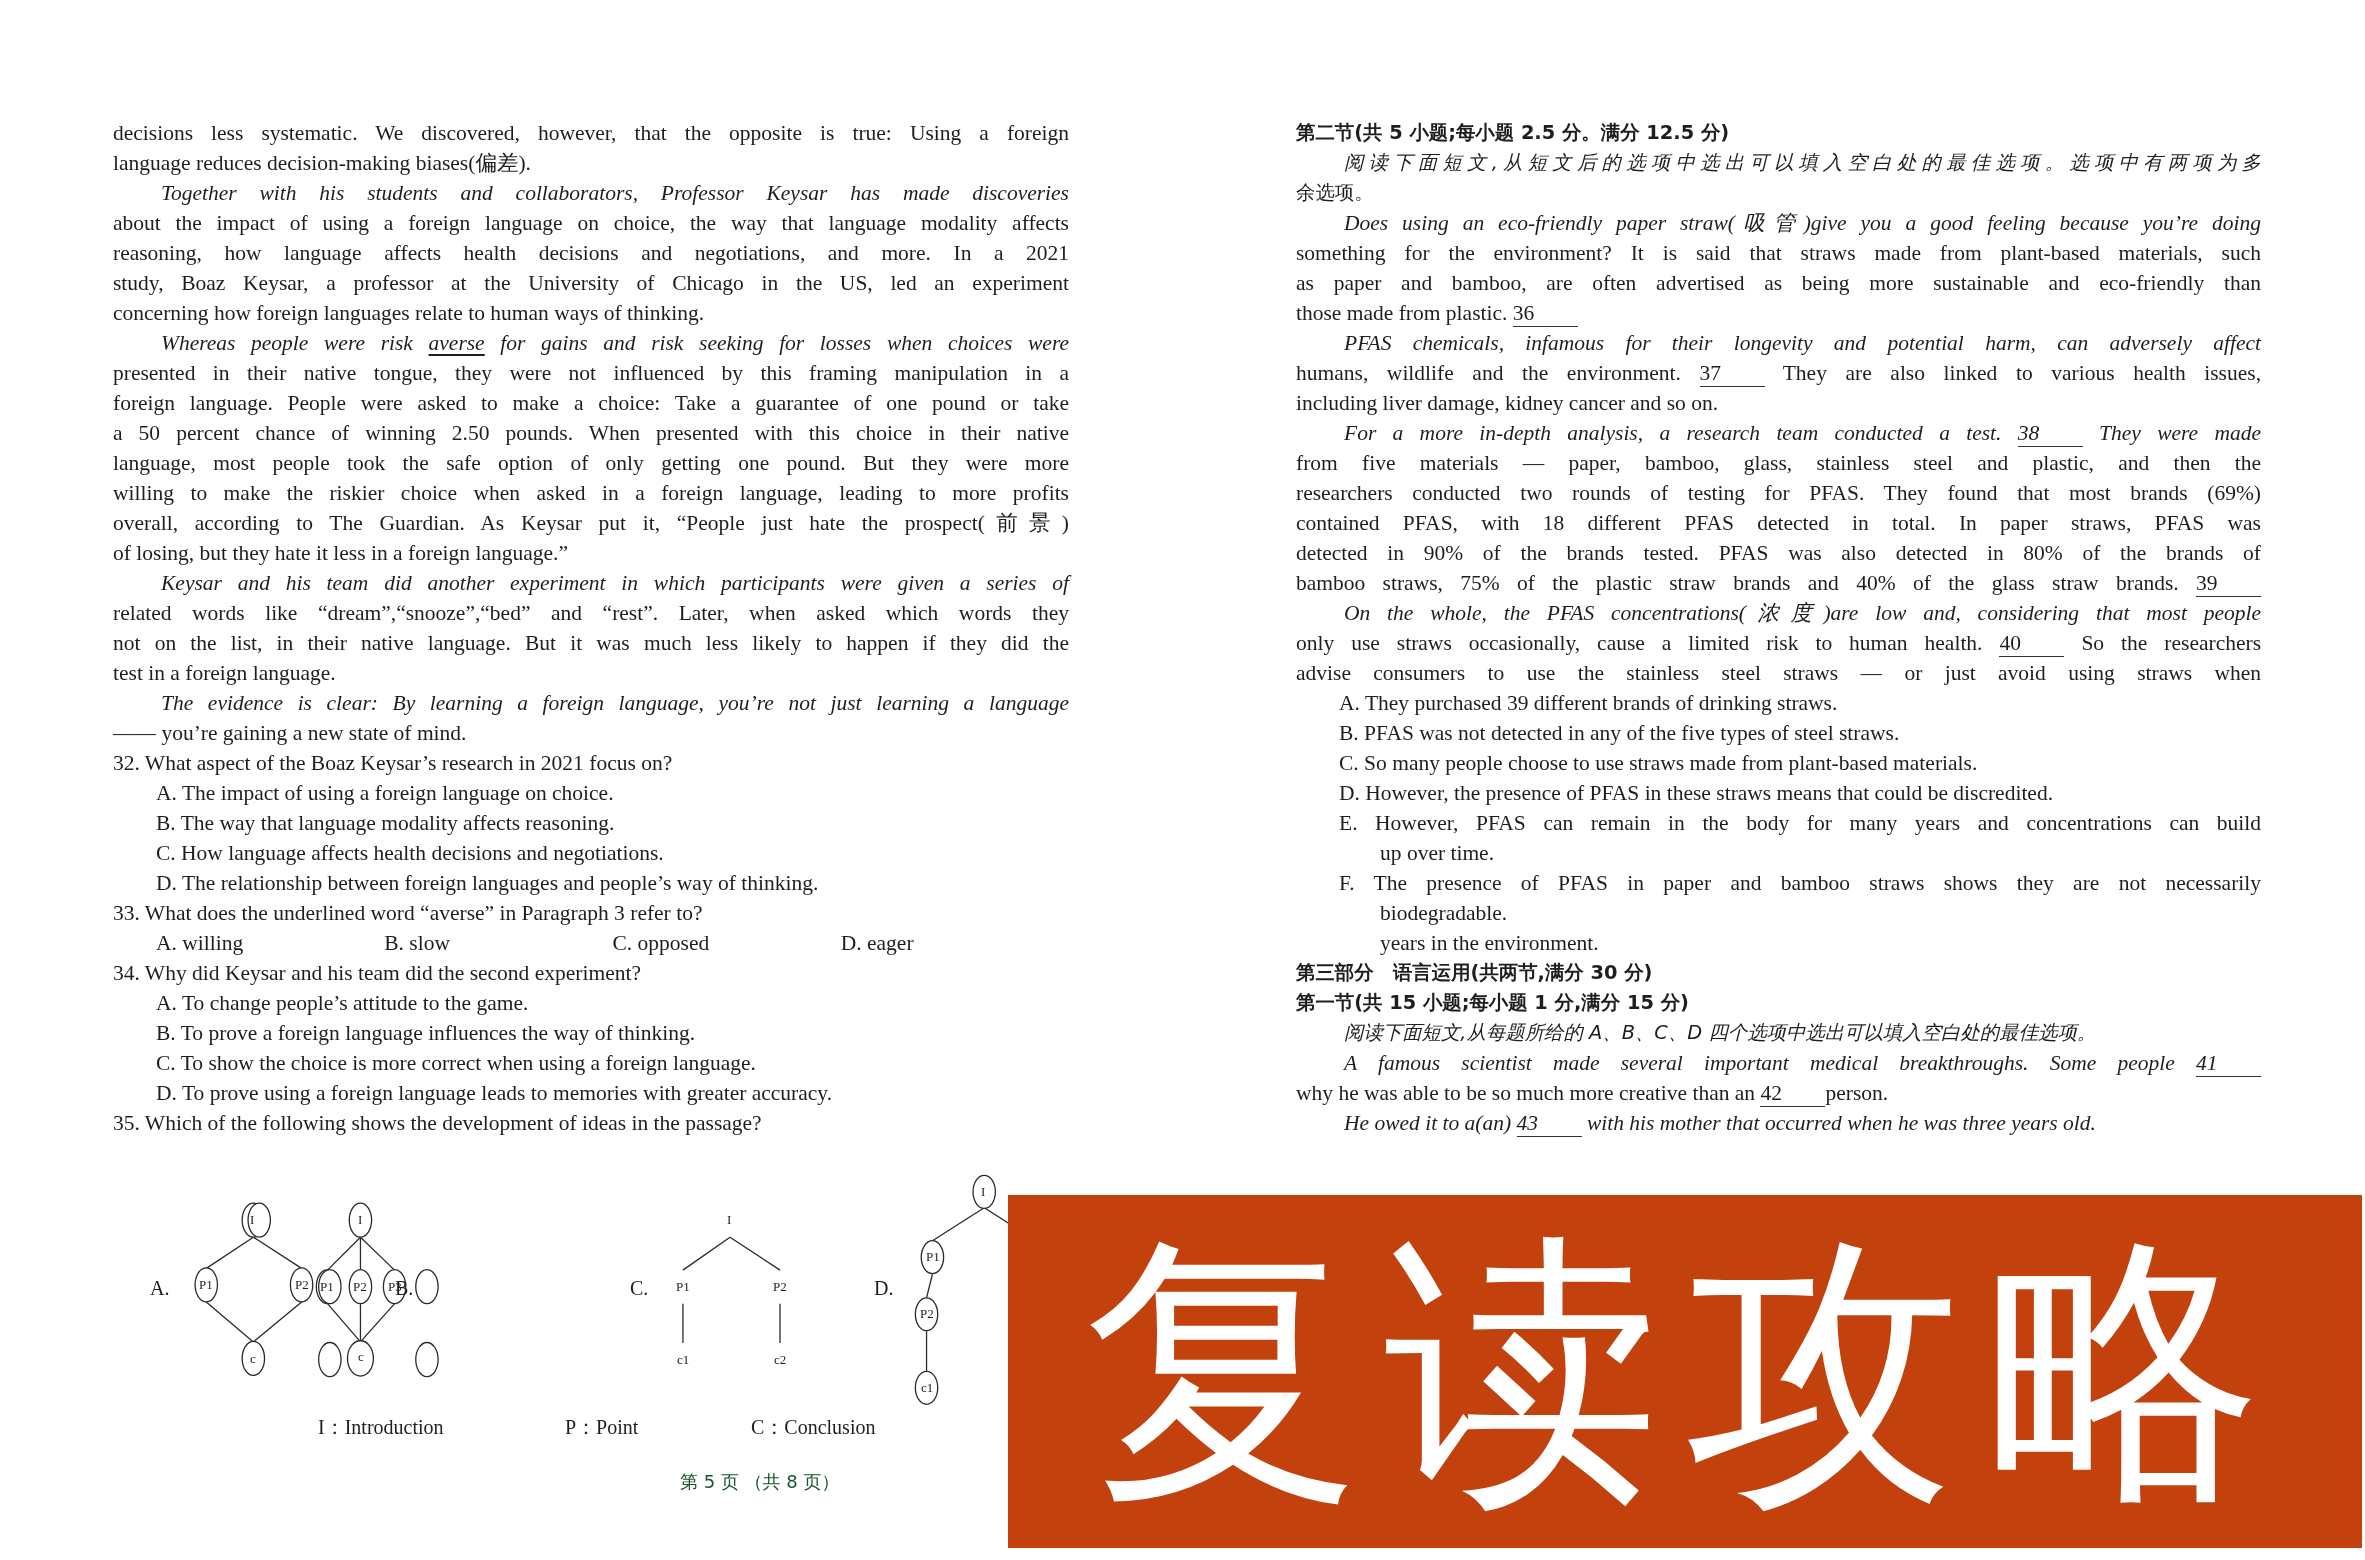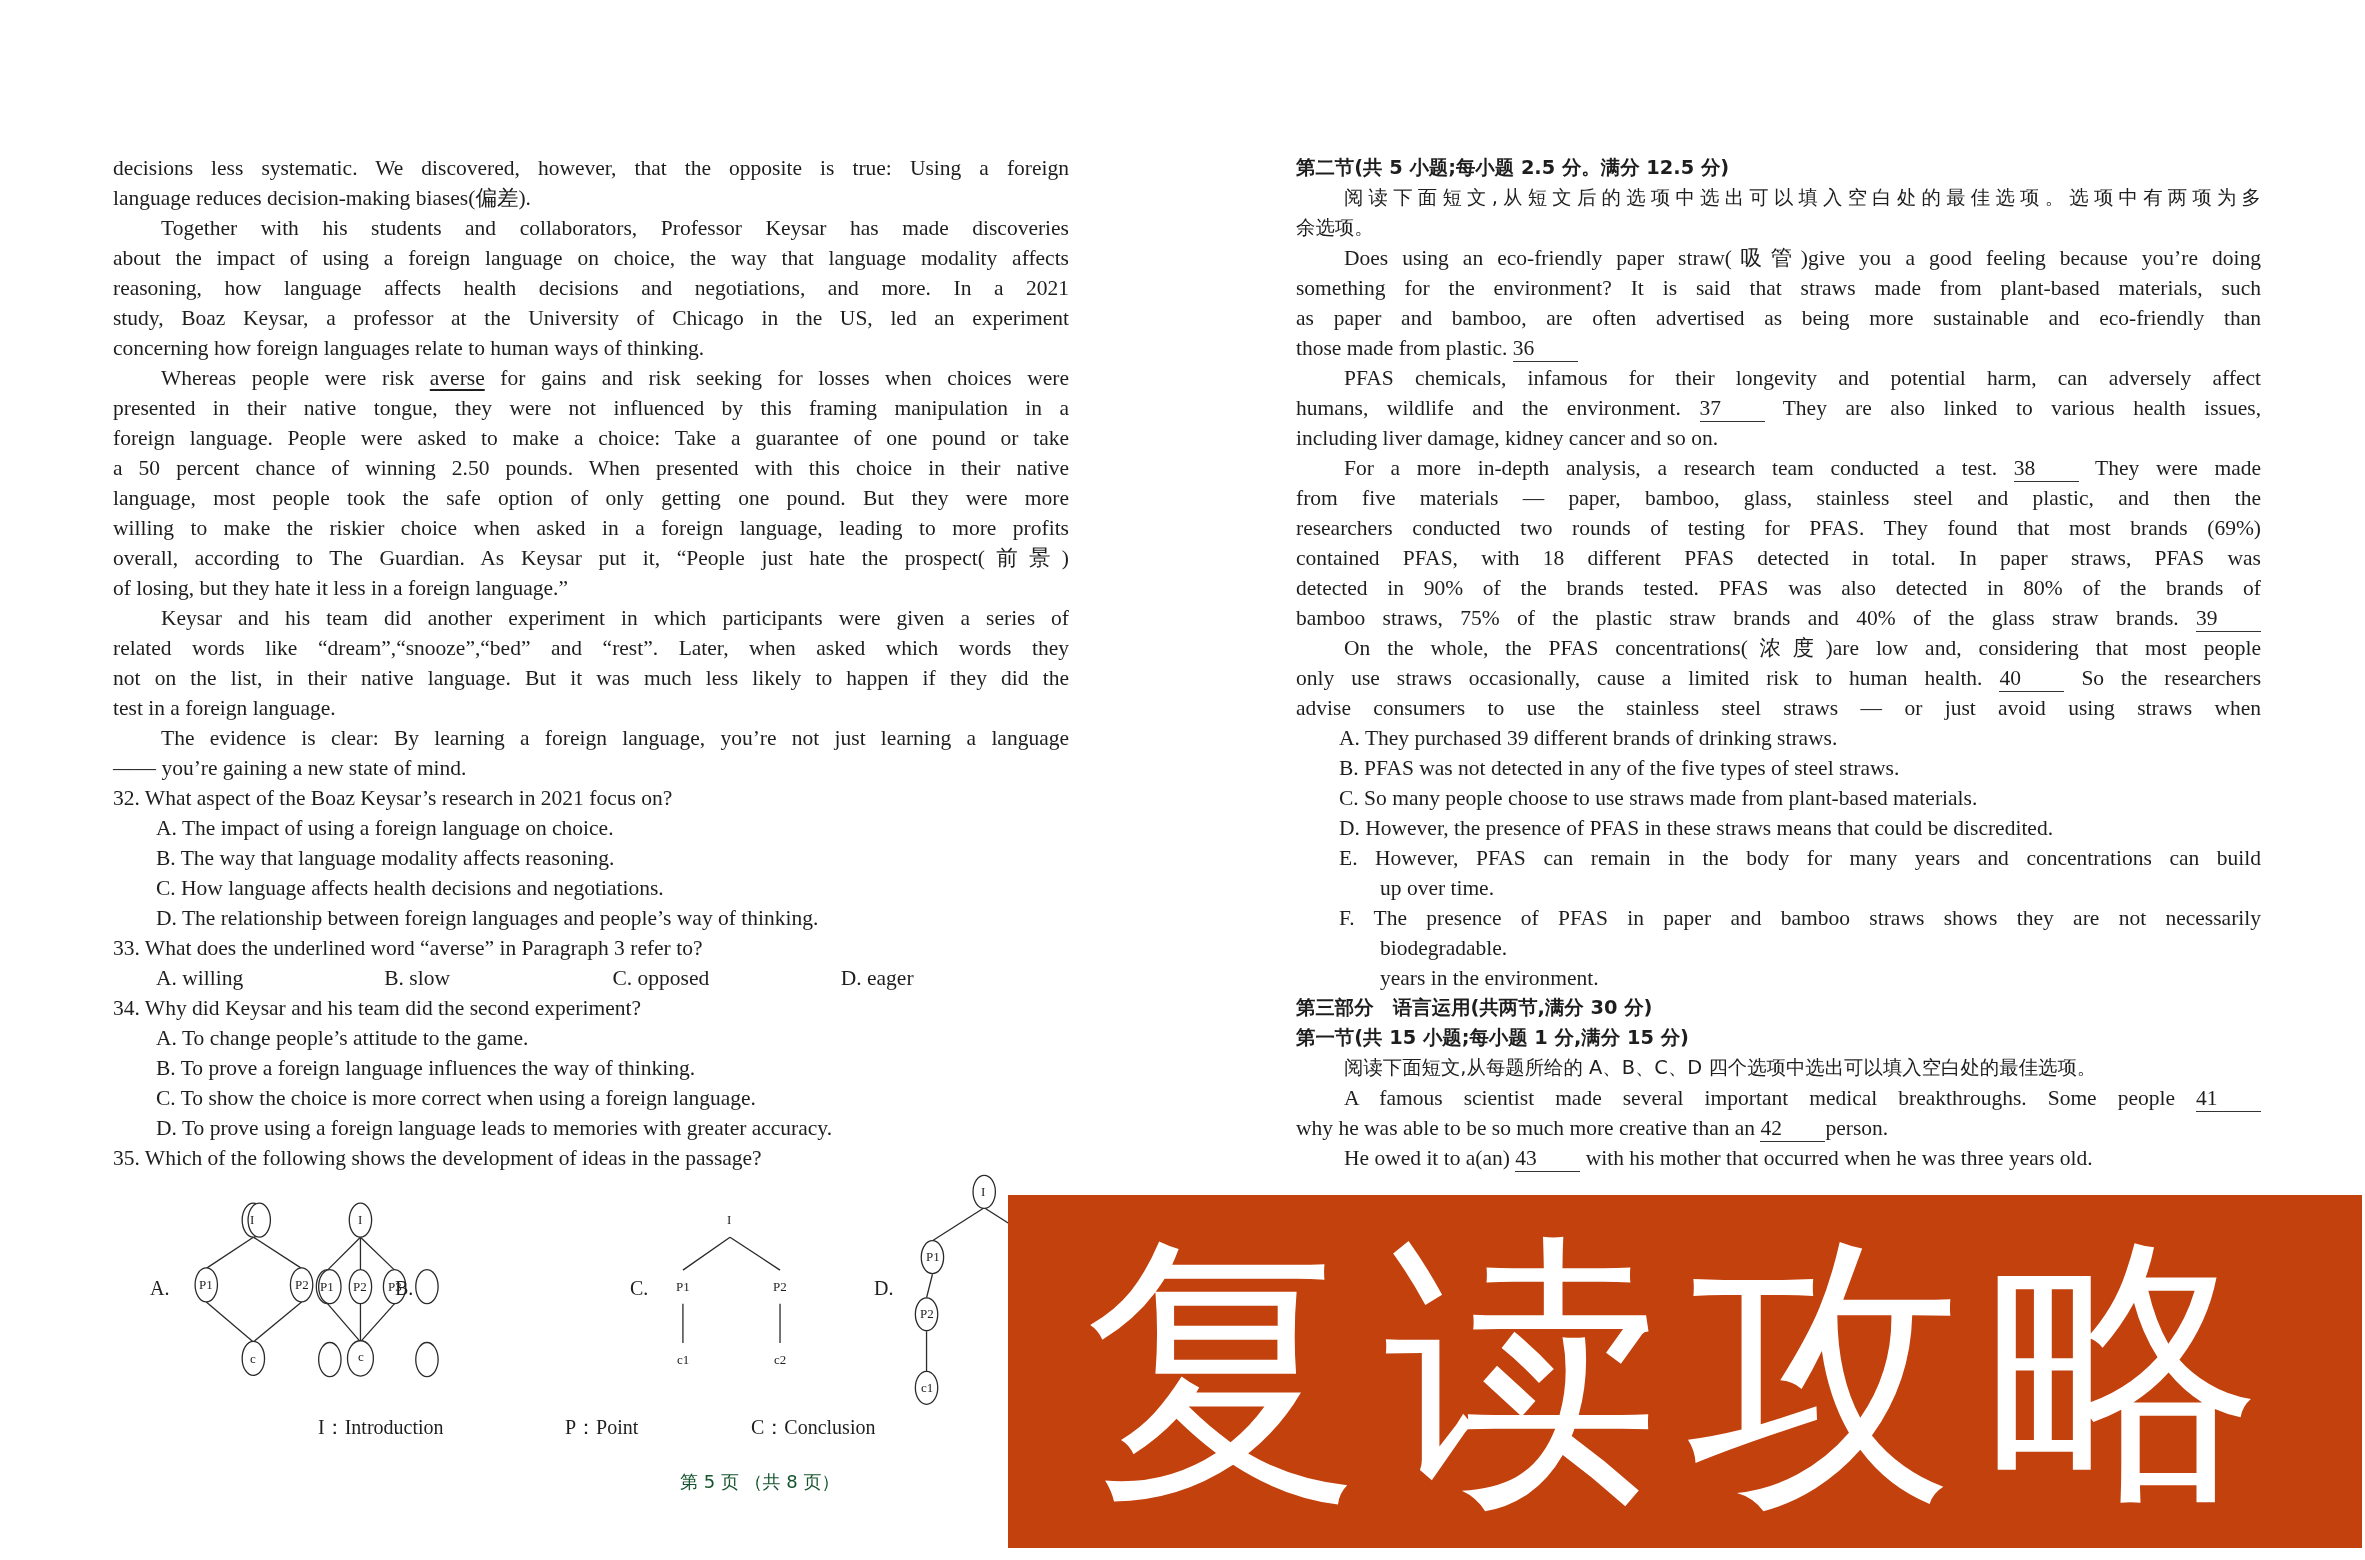--- a/index.html
+++ b/index.html
@@ -1,25 +1,25 @@
 <!DOCTYPE html>
 <html style="font-size:9.4px"><head>
 <meta charset="utf-8">
 <style>
   html, body { margin: 0; padding: 0; }
   body {
     width: 2366px; height: 1560px; background: #ffffff; position: relative; overflow: hidden;
     font-family: "Liberation Serif", "DejaVu Serif", serif; color: #1e1e1e;
   }
-  .col { position: absolute; font-size: 21.5px; line-height: 30px; text-align: justify; margin-top: 35px; }
+  .col { position: absolute; font-size: 21.5px; line-height: 30px; text-align: justify; }
   .col-left { left: 113px; top: 118px; width: 956px; }
   .col-right { left: 1296px; top: 118px; width: 965px; }
   .line { display: block; white-space: nowrap; height: 30px; text-align-last: justify; text-align: justify; }
   .line.last { text-align-last: left; }
-  .indent { padding-left: 48px; }
+  .indent { padding-left: 48px; font-style: italic; }
   .opt { padding-left: 43px; }
   .opt-cont { padding-left: 84px; }
   .cn-head { font-family: "DejaVu Sans", sans-serif; font-weight: bold; font-size: 19.4px; }
   .cn { font-family: "DejaVu Sans", sans-serif; font-size: 19.4px; }
   .u { text-decoration: underline; text-underline-offset: 3.5px; }
   .blank { display: inline-block; min-width: 65px; text-align: center; border-bottom: 1.2px solid #333; line-height: 23.5px; }
   .choices-row { display: flex; padding-left: 43px; height: 30px; }
   .choices-row span { width: 240px; }
   .diagram { position: absolute; left: 118px; top: 1171px; width: 918px; height: 283px; }
   .footer { position: absolute; left: 680px; top: 1470px; font-family: "DejaVu Sans", sans-serif; font-size: 18px; color: #14532d; }

